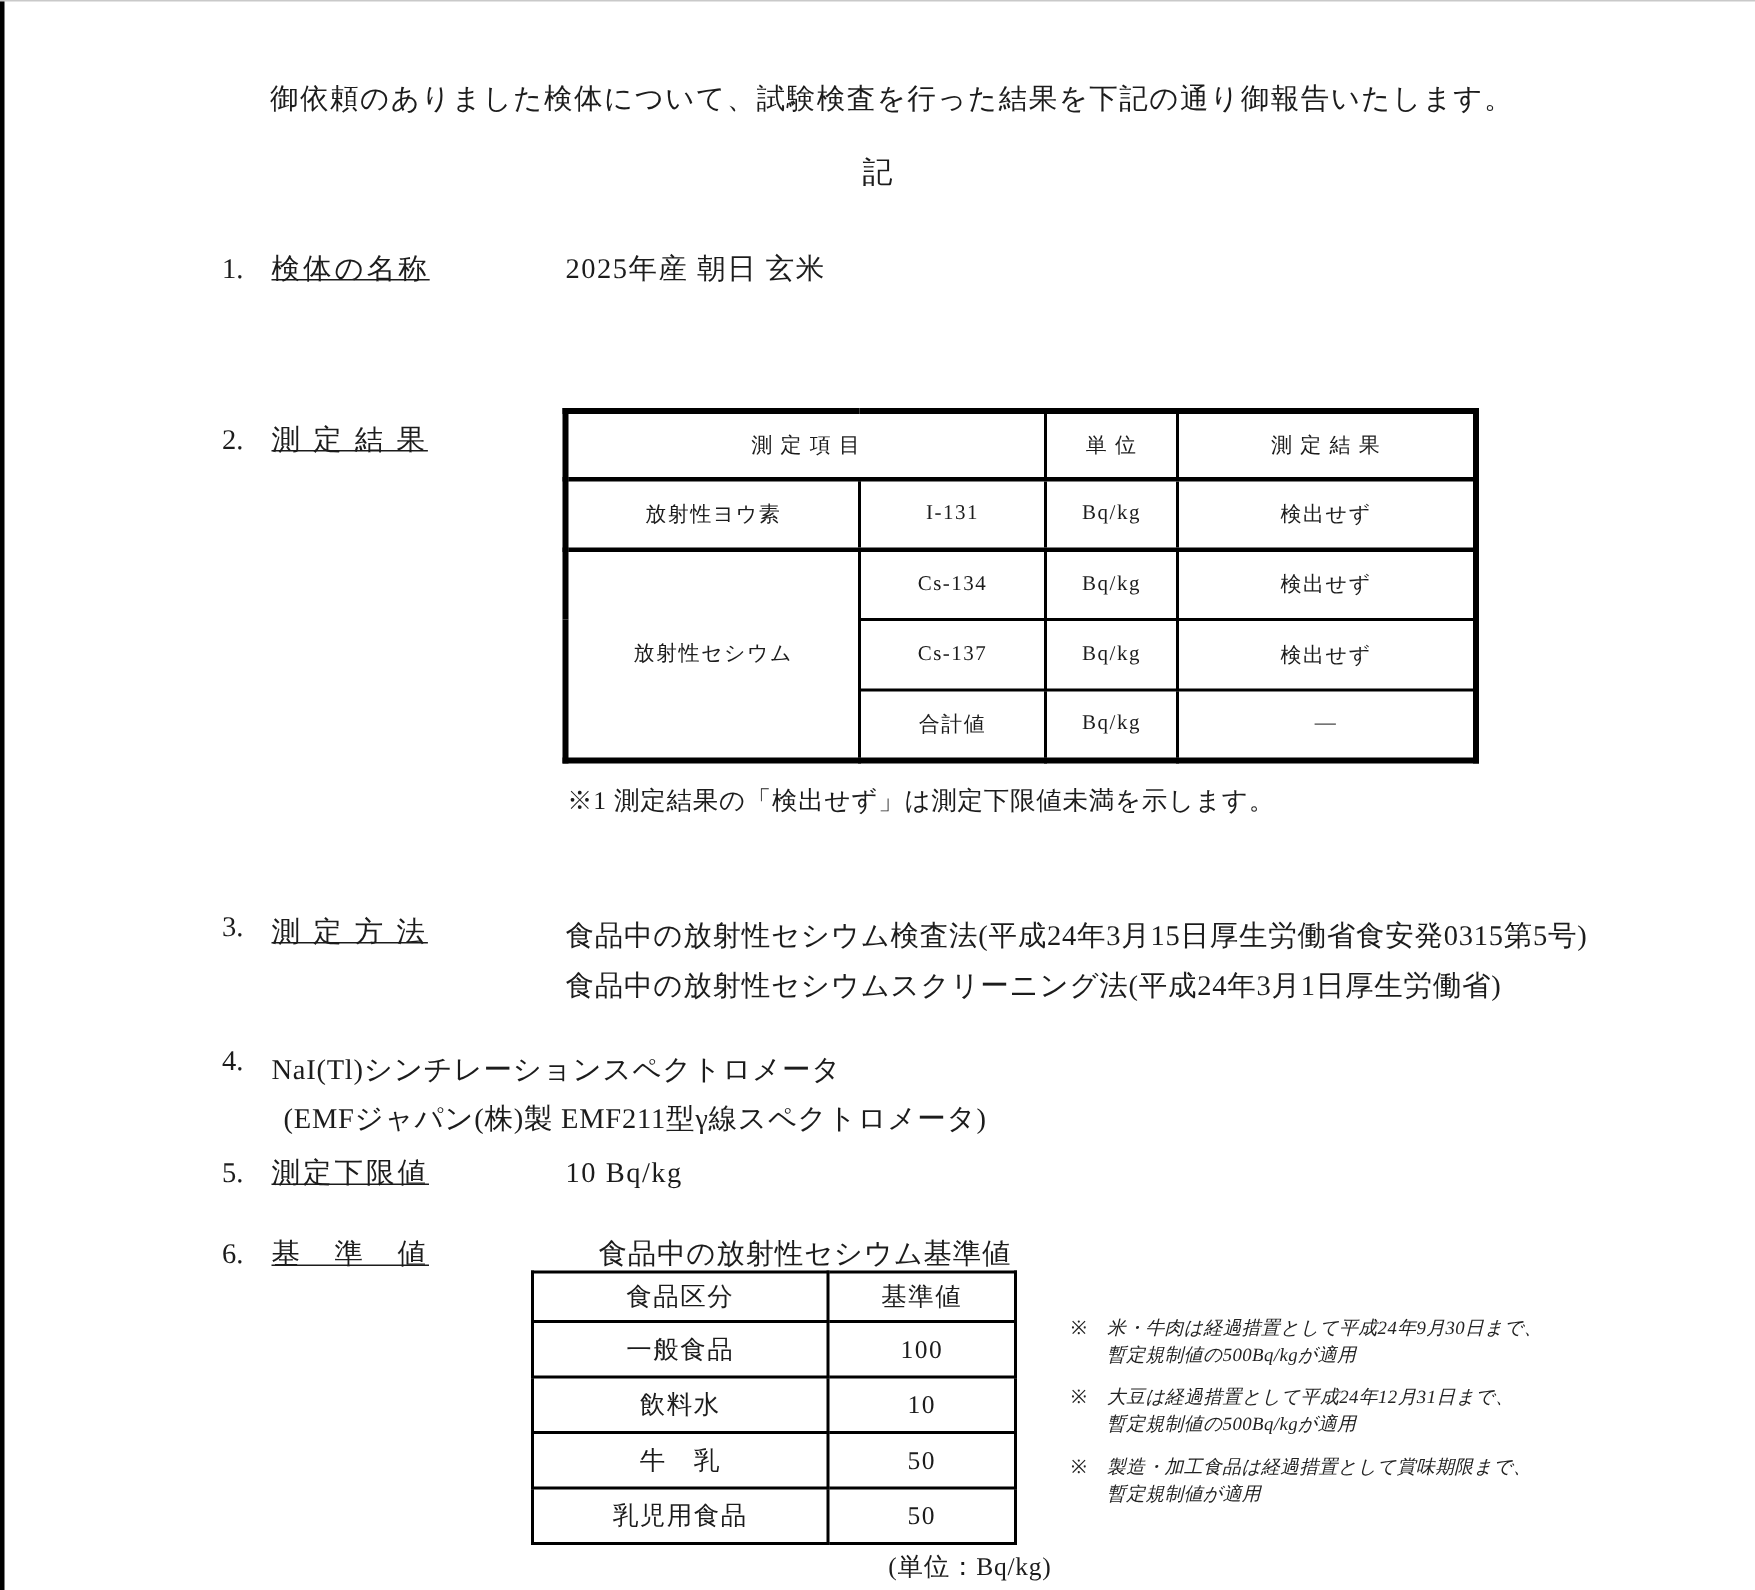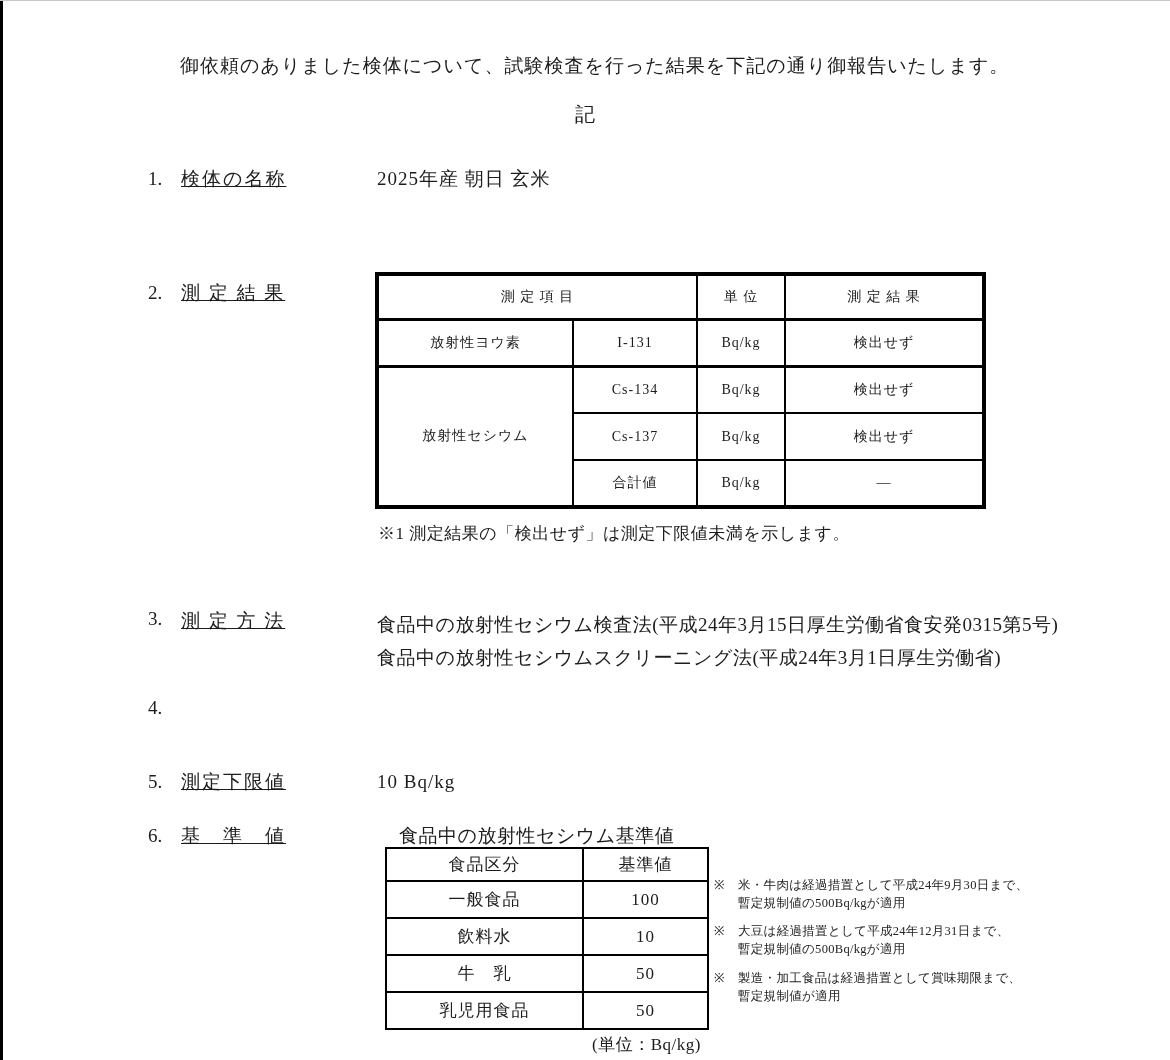--- a/index.html
+++ b/index.html
@@ -48,41 +48,41 @@
   table.rtable tr.hdr td { border-bottom: 3px solid #000; }
   table.rtable tr.r { height: 47px; }
   table.rtable tr.iodine td { border-bottom: 3px solid #000; }
   .footnote1 {
     position: absolute; left: 378px; top: 522px;
     font-size: 17px; letter-spacing: 0.5px; white-space: nowrap;
   }
 
   
   .stable-title { letter-spacing: 0.5px; }
-  .stable-wrap { position: absolute; left: 385px; top: 847px; }
+  .stable-wrap { position: absolute; left: 354px; top: 847px; }
   table.stable {
     border-collapse: collapse; border: 2px solid #000;
     width: 322px; table-layout: fixed;
   }
   table.stable td {
     border: 2px solid #000; text-align: center;
     font-size: 17px; letter-spacing: 1px; padding: 0;
   }
   table.stable tr.hdr { height: 33px; }
   table.stable tr.r { height: 37px; }
   .unit-caption {
     position: absolute; left: 375px; top: 1033px; width: 326px;
     font-size: 17px; text-align: right; letter-spacing: 0.5px;
   }
 
   
   .side-notes { position: absolute; left: 714px; top: 876px; width: 450px; }
   .side-note { display: flex; margin-bottom: 10px; font-size: 12.5px; line-height: 1.45; color: #222; }
   .side-note .mark { width: 24px; flex: none; }
-  .side-note .ntext { letter-spacing: 0.3px; }
+  .side-note .ntext { letter-spacing: 0.3px; font-style: italic; }
 </style>
 </head>
 <body>
 
 <div class="page-left-edge"></div>
 <div class="page-top-edge"></div>
 
 <p class="intro">御依頼のありました検体について、試験検査を行った結果を下記の通り御報告いたします。</p>
 <div class="ki-heading">記</div>
 
@@ -143,20 +143,24 @@
     <div>
       <div class="vline">食品中の放射性セシウム検査法(平成24年3月15日厚生労働省食安発0315第5号)</div>
       <div class="vline">食品中の放射性セシウムスクリーニング法(平成24年3月1日厚生労働省)</div>
     </div>
   </div>
 </div>
 
 <div class="item-row multiline" style="top:697px">
   <div style="display:flex;">
     <span class="item-num">4.</span>
+    <div>
+      <div class="vline">NaI(Tl)シンチレーションスペクトロメータ</div>
+      <div class="vline indent">(EMFジャパン(株)製 EMF211型γ線スペクトロメータ)</div>
+    </div>
   </div>
 </div>
 
 <div class="item-row" style="top:769px">
   <span class="item-num">5.</span><span class="item-label">測定下限値</span><span class="item-value">10 Bq/kg</span>
 </div>
 
 <div class="item-row" style="top:823px">
   <span class="item-num">6.</span><span class="item-label">基　準　値</span><span class="item-value stable-title" style="padding-left:22px">食品中の放射性セシウム基準値</span>
 </div>

